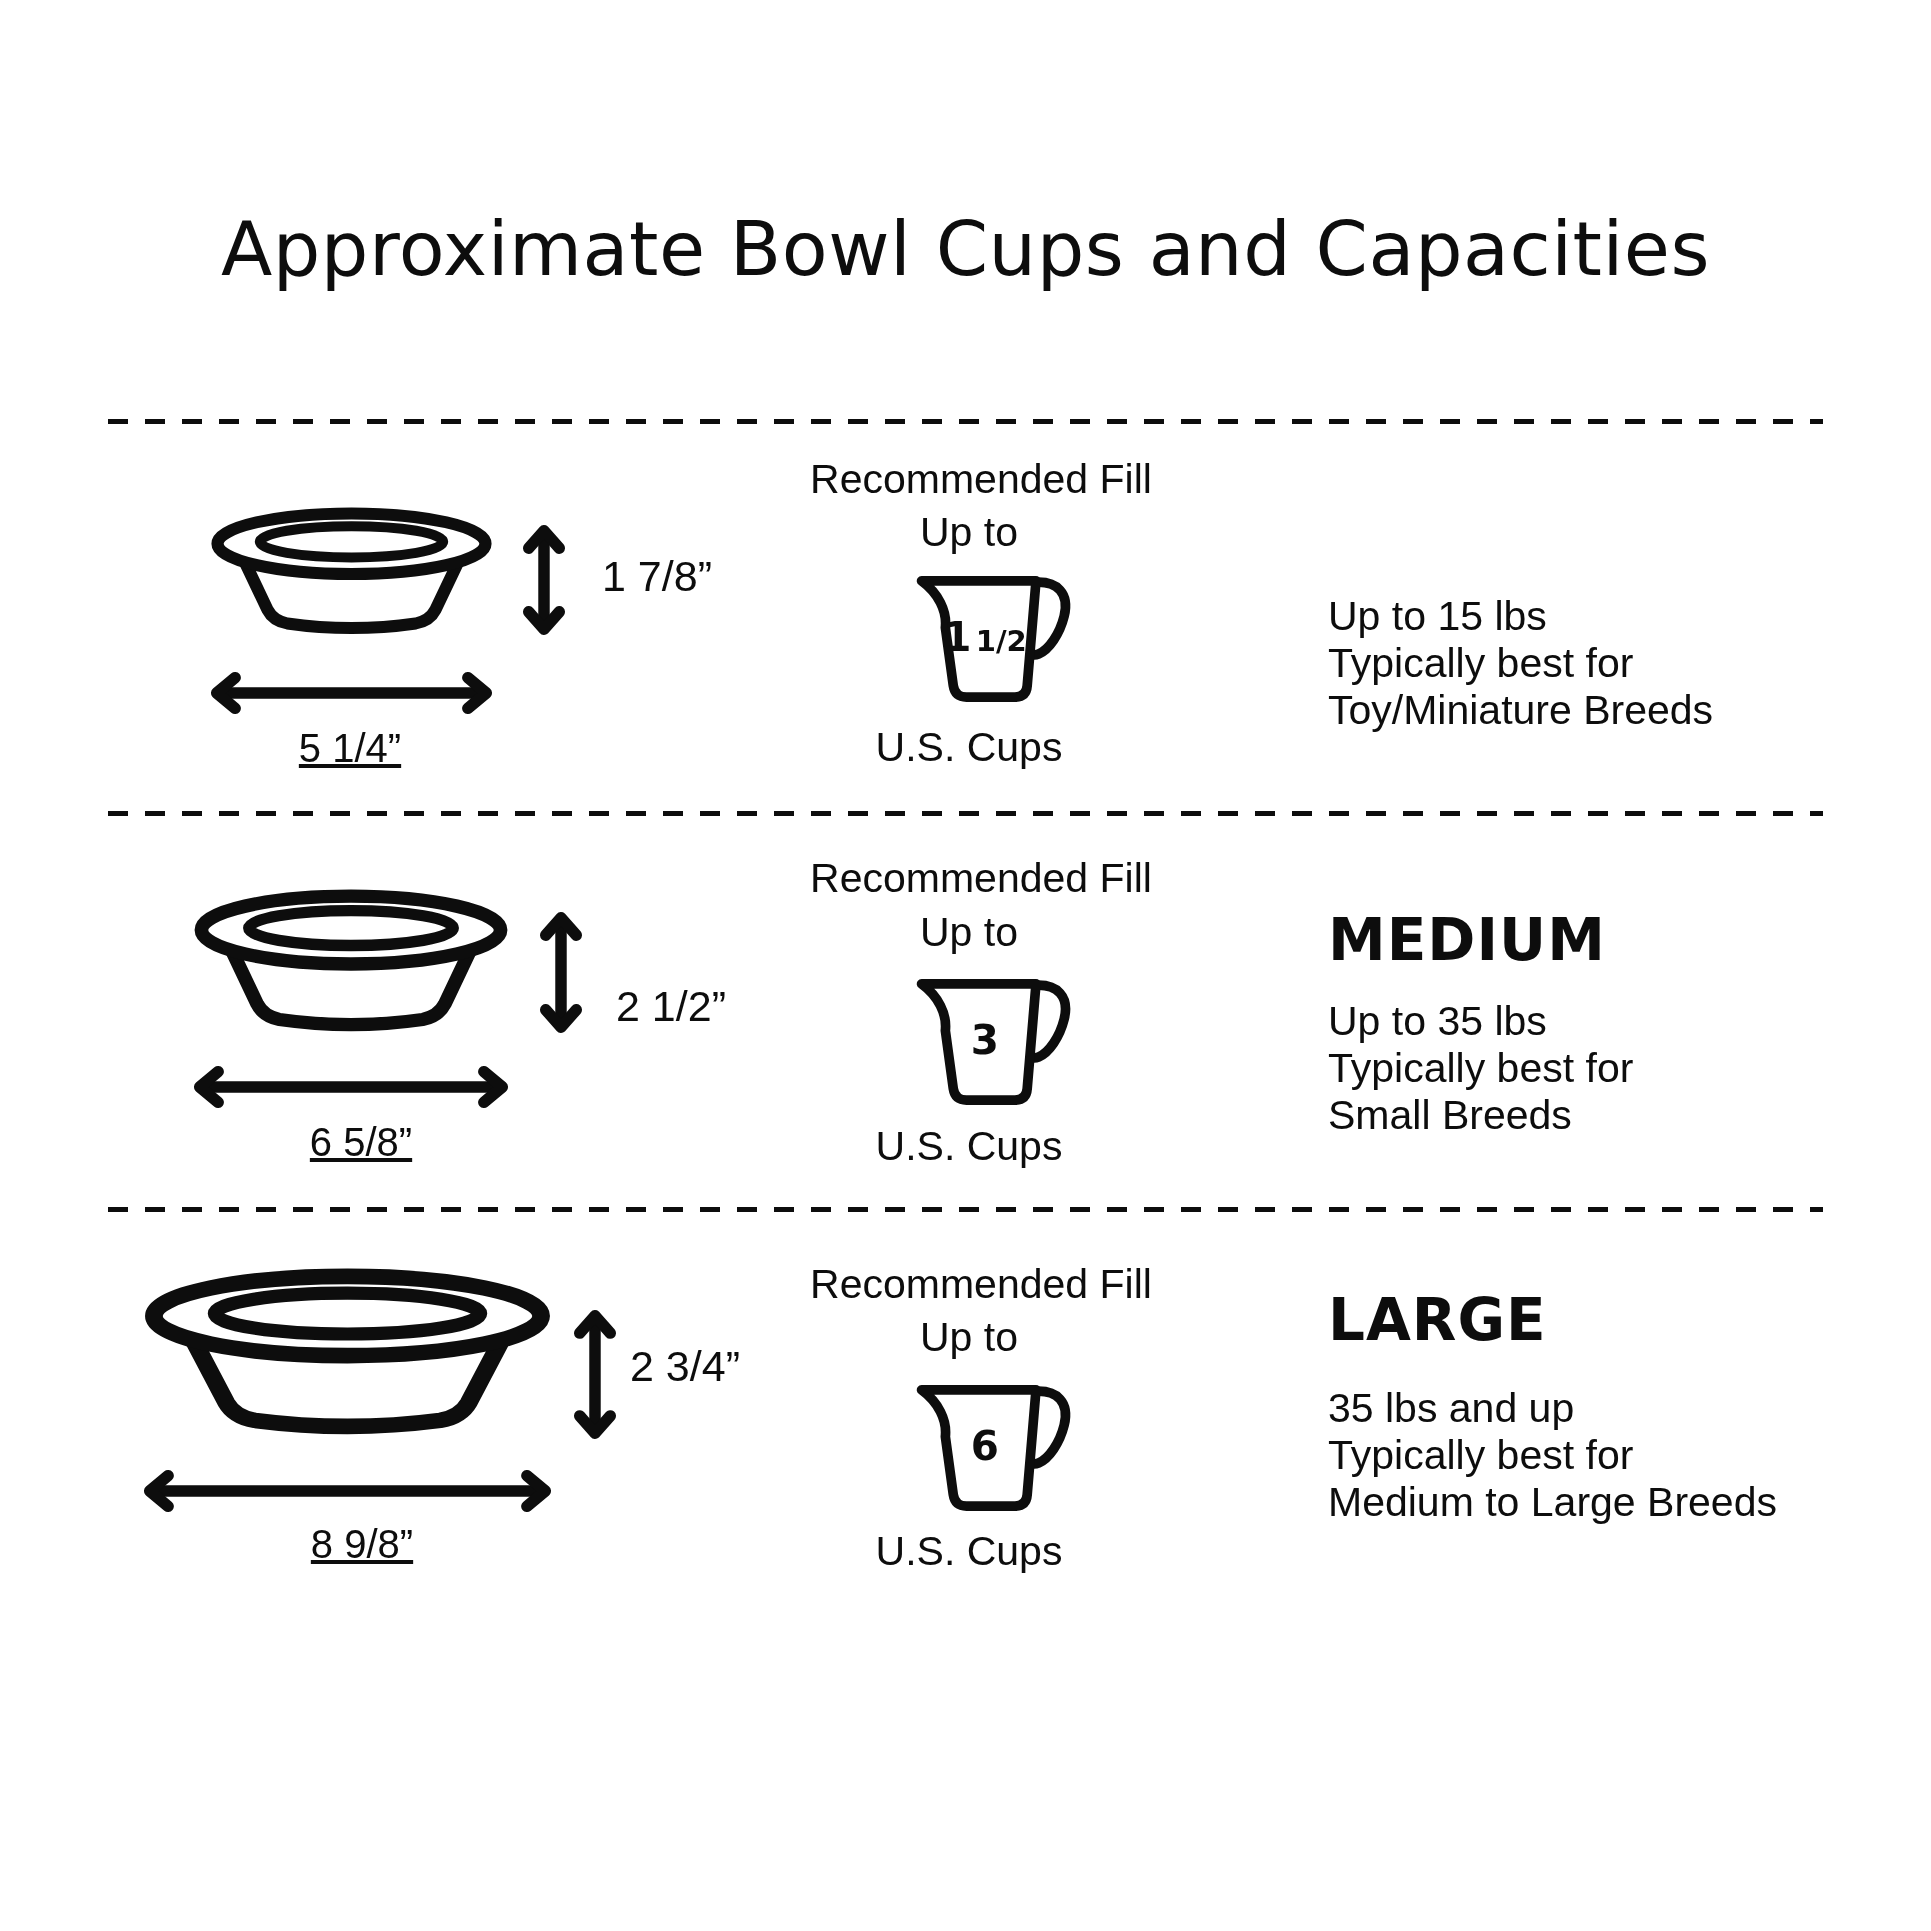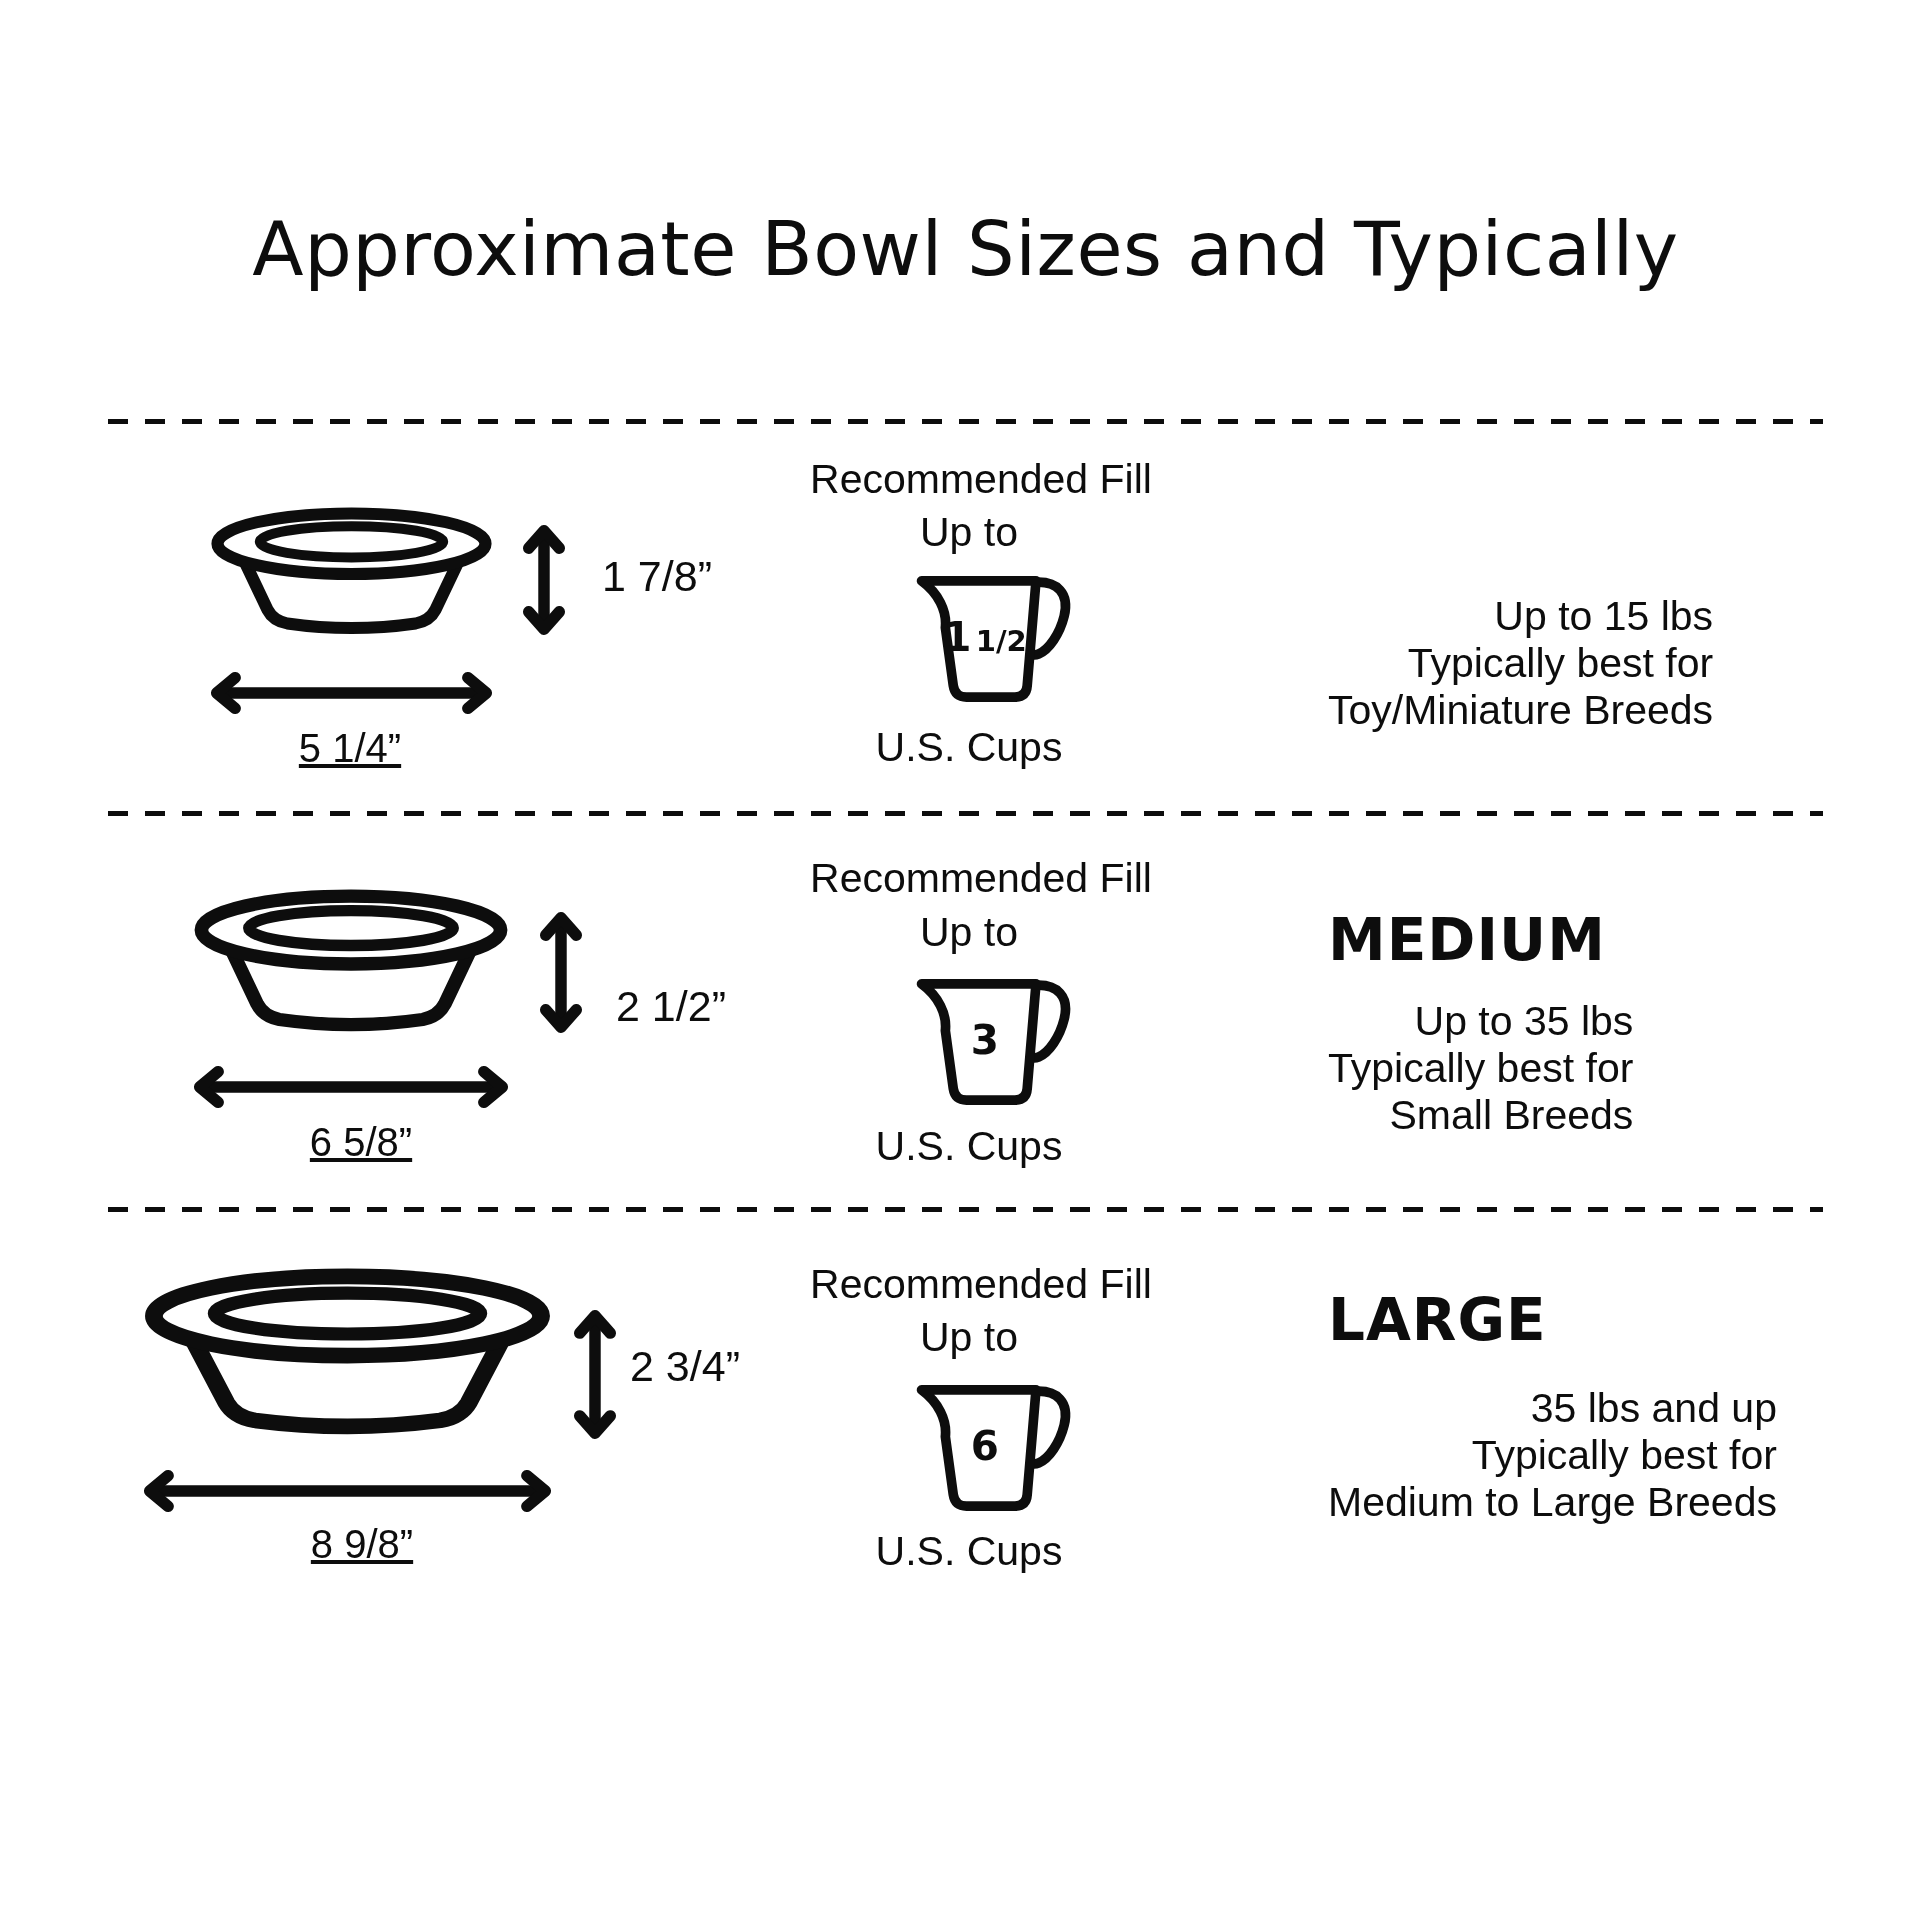--- a/index.html
+++ b/index.html
@@ -18,21 +18,21 @@
   .sep1{top:419px}.sep2{top:811px}.sep3{top:1207px}
 
   .abs{position:absolute;}
   .hdim{position:absolute;font-size:43px;white-space:nowrap;}
   .wdim{position:absolute;font-size:40px;white-space:nowrap;transform:translateX(-50%);text-decoration:underline;}
   .cptext{position:absolute;font-size:41px;white-space:nowrap;transform:translateX(-50%);text-align:left;}
   .size-name{
     position:absolute;font-family:"DejaVu Sans",sans-serif;font-weight:bold;
     font-size:58px;letter-spacing:1px;white-space:nowrap;
   }
-  .desc{position:absolute;font-size:41px;line-height:47px;white-space:nowrap;text-align:right;}
+  .desc{position:absolute;font-size:41px;line-height:47px;white-space:nowrap;}
   .cup-num{font-family:"DejaVu Sans",sans-serif;font-weight:bold;font-size:46px;fill:#0d0d0d;}
   .cup-num .frac{font-size:33px;}
   svg{display:block;}
 
   
   .bowl.r1{left:210px;top:507px;width:283px;height:133px;}
   .varrow.r1{left:523px;top:524px;width:42px;height:112px;}
   .hdim.r1{left:602px;top:552px;}
   .harrow.r1{left:210px;top:672px;width:283px;height:42px;}
   .wdim.r1{left:350px;top:726px;}
@@ -67,21 +67,21 @@
   .cup.r3{left:904px;top:1381px;width:176px;height:141px;}
   .unit.r3{left:969px;top:1528px;}
   .size-name.r3{left:1328px;top:1286px;}
   .desc.r3{left:1328px;top:1385px;}
 </style>
 </head>
 <body>
 
 <div class="canvas">
 
-  <div class="title">Approximate Bowl Sizes and Typically</div>
+  <div class="title">Approximate Bowl Cups and Capacities</div>
 
   <div class="sep sep1"></div>
   <div class="sep sep2"></div>
   <div class="sep sep3"></div>
 
   <svg class="abs bowl r1" viewBox="0 0 300 145" preserveAspectRatio="none">
     <path d="M36 58 L61 112 Q67 124 82 127 Q150 137 218 127 Q233 124 239 112 L264 58" fill="#ffffff" stroke="#0d0d0d" stroke-width="13" stroke-linejoin="round" stroke-linecap="round"></path>
     <ellipse cx="150" cy="40" rx="142" ry="33" fill="#ffffff" stroke="#0d0d0d" stroke-width="13"></ellipse>
     <ellipse cx="150" cy="38" rx="97" ry="17" fill="none" stroke="#0d0d0d" stroke-width="11"></ellipse>
   </svg>

